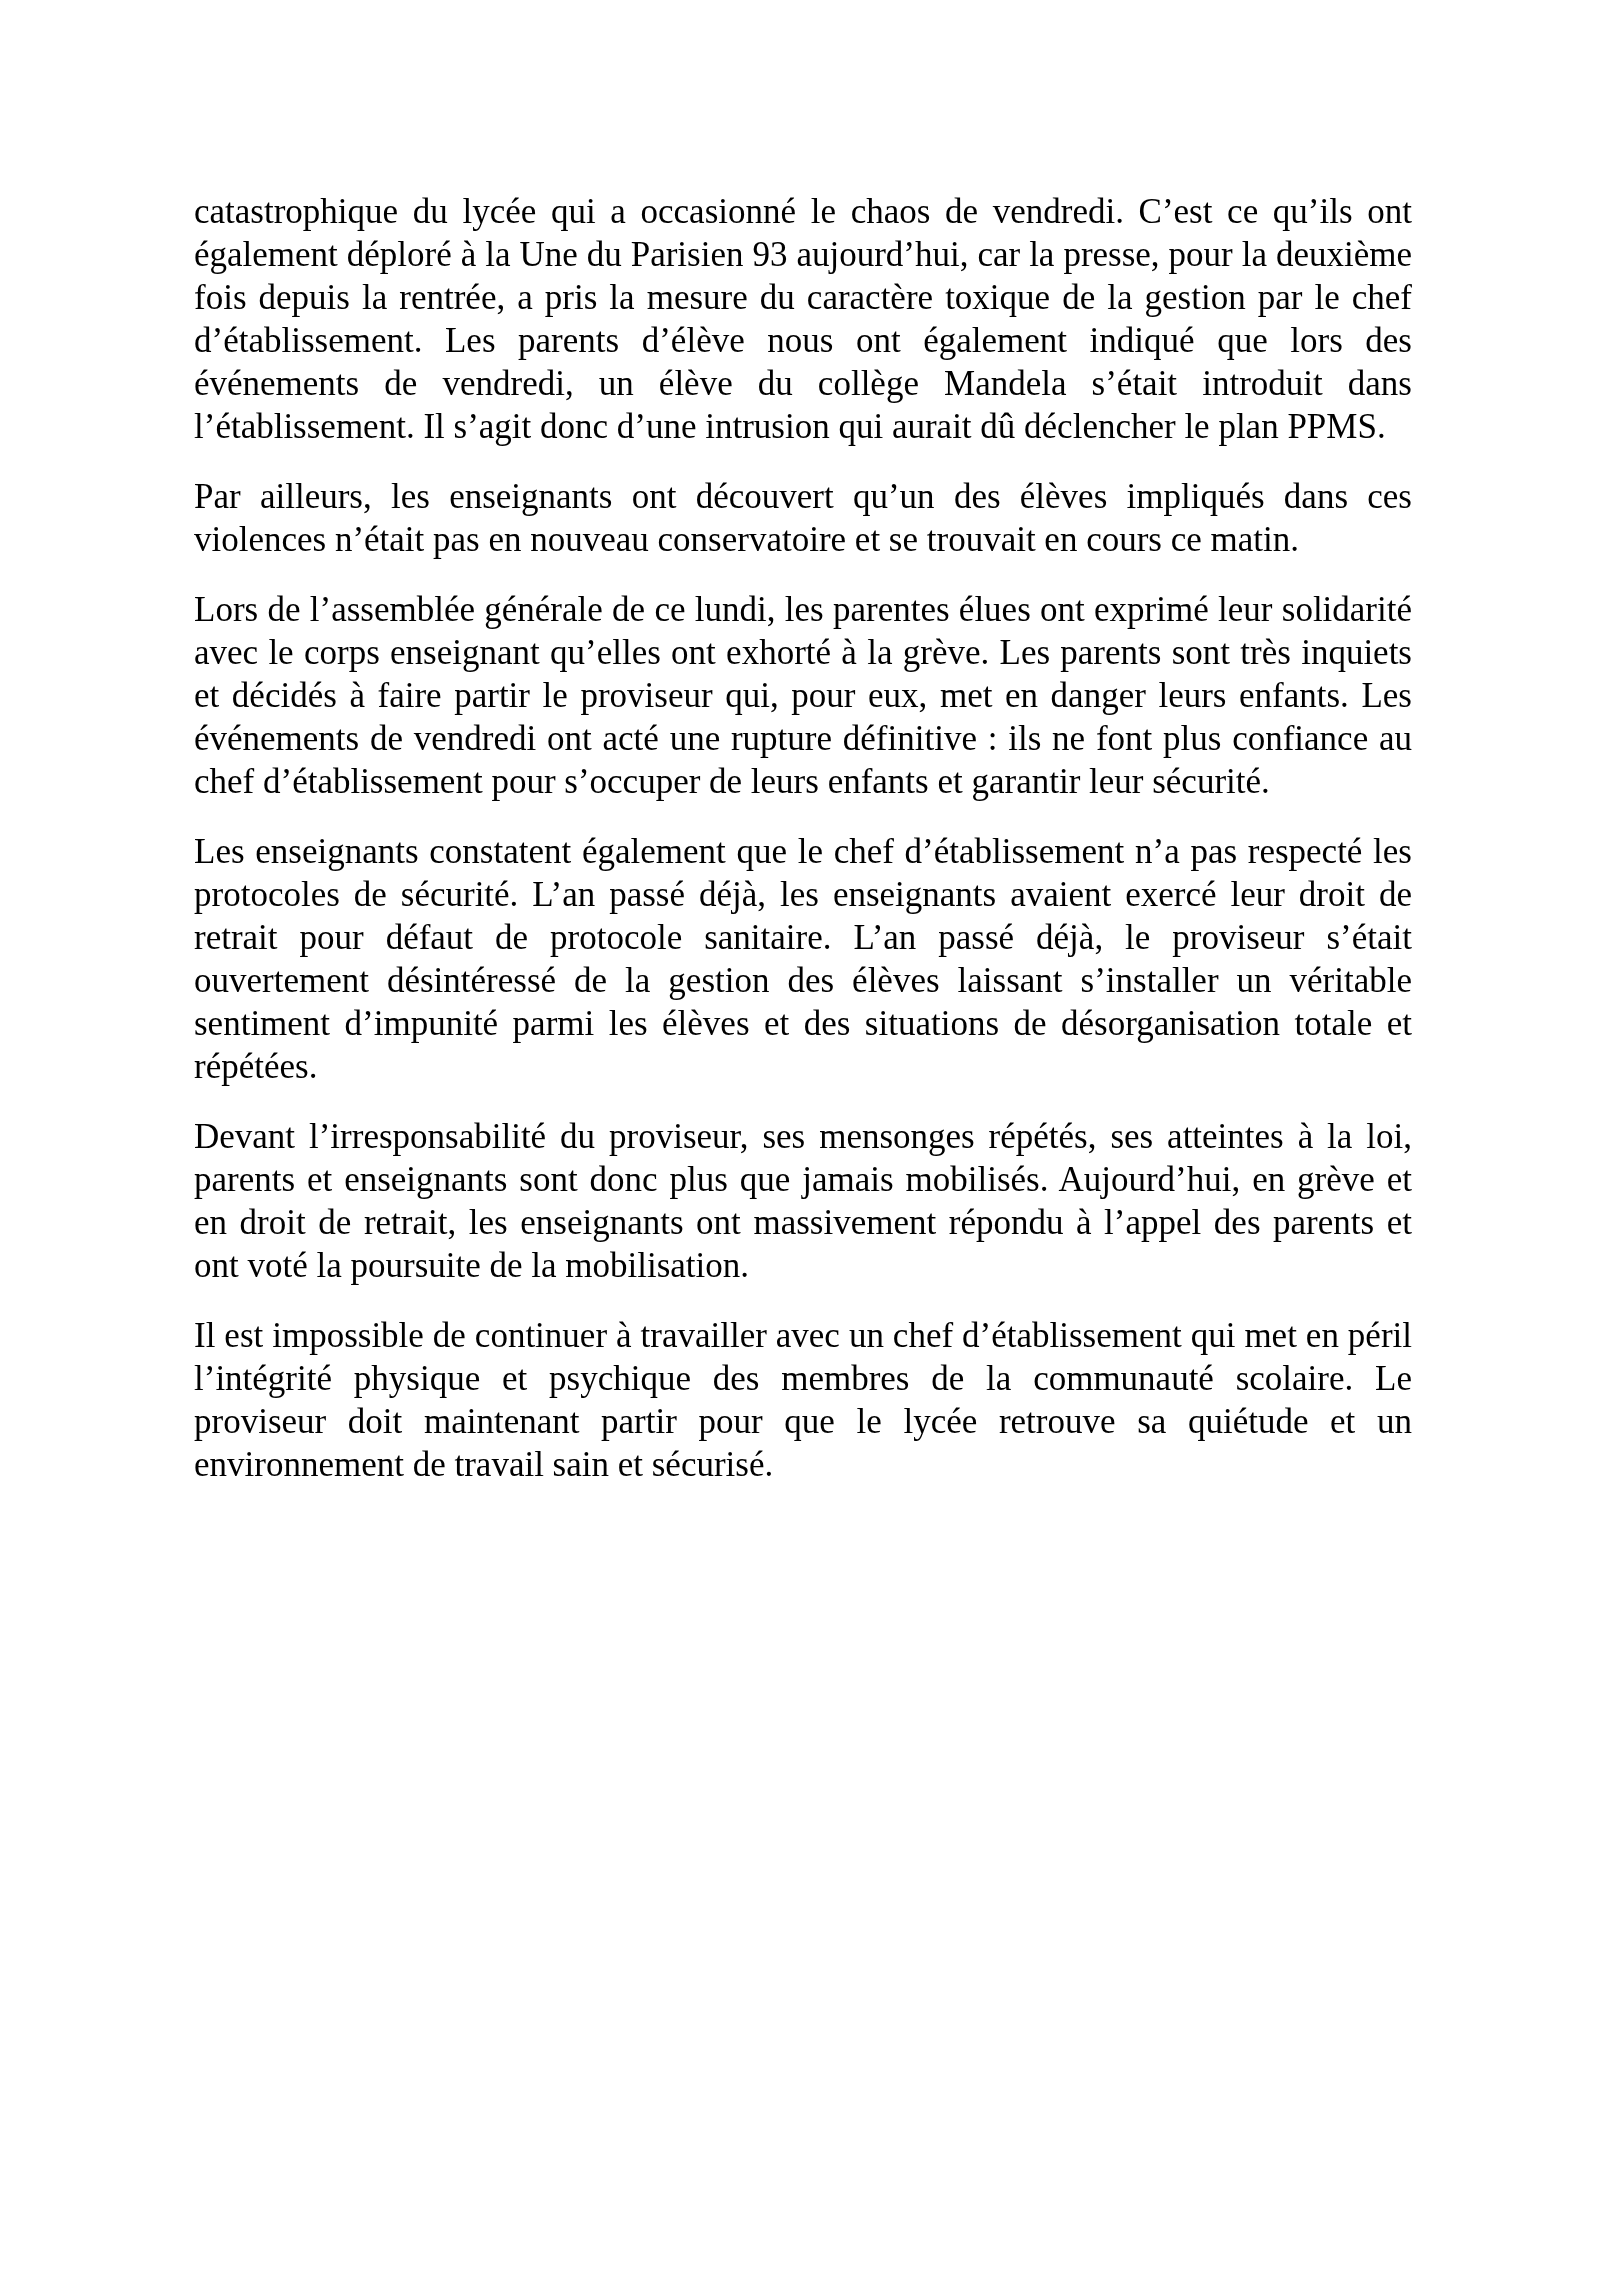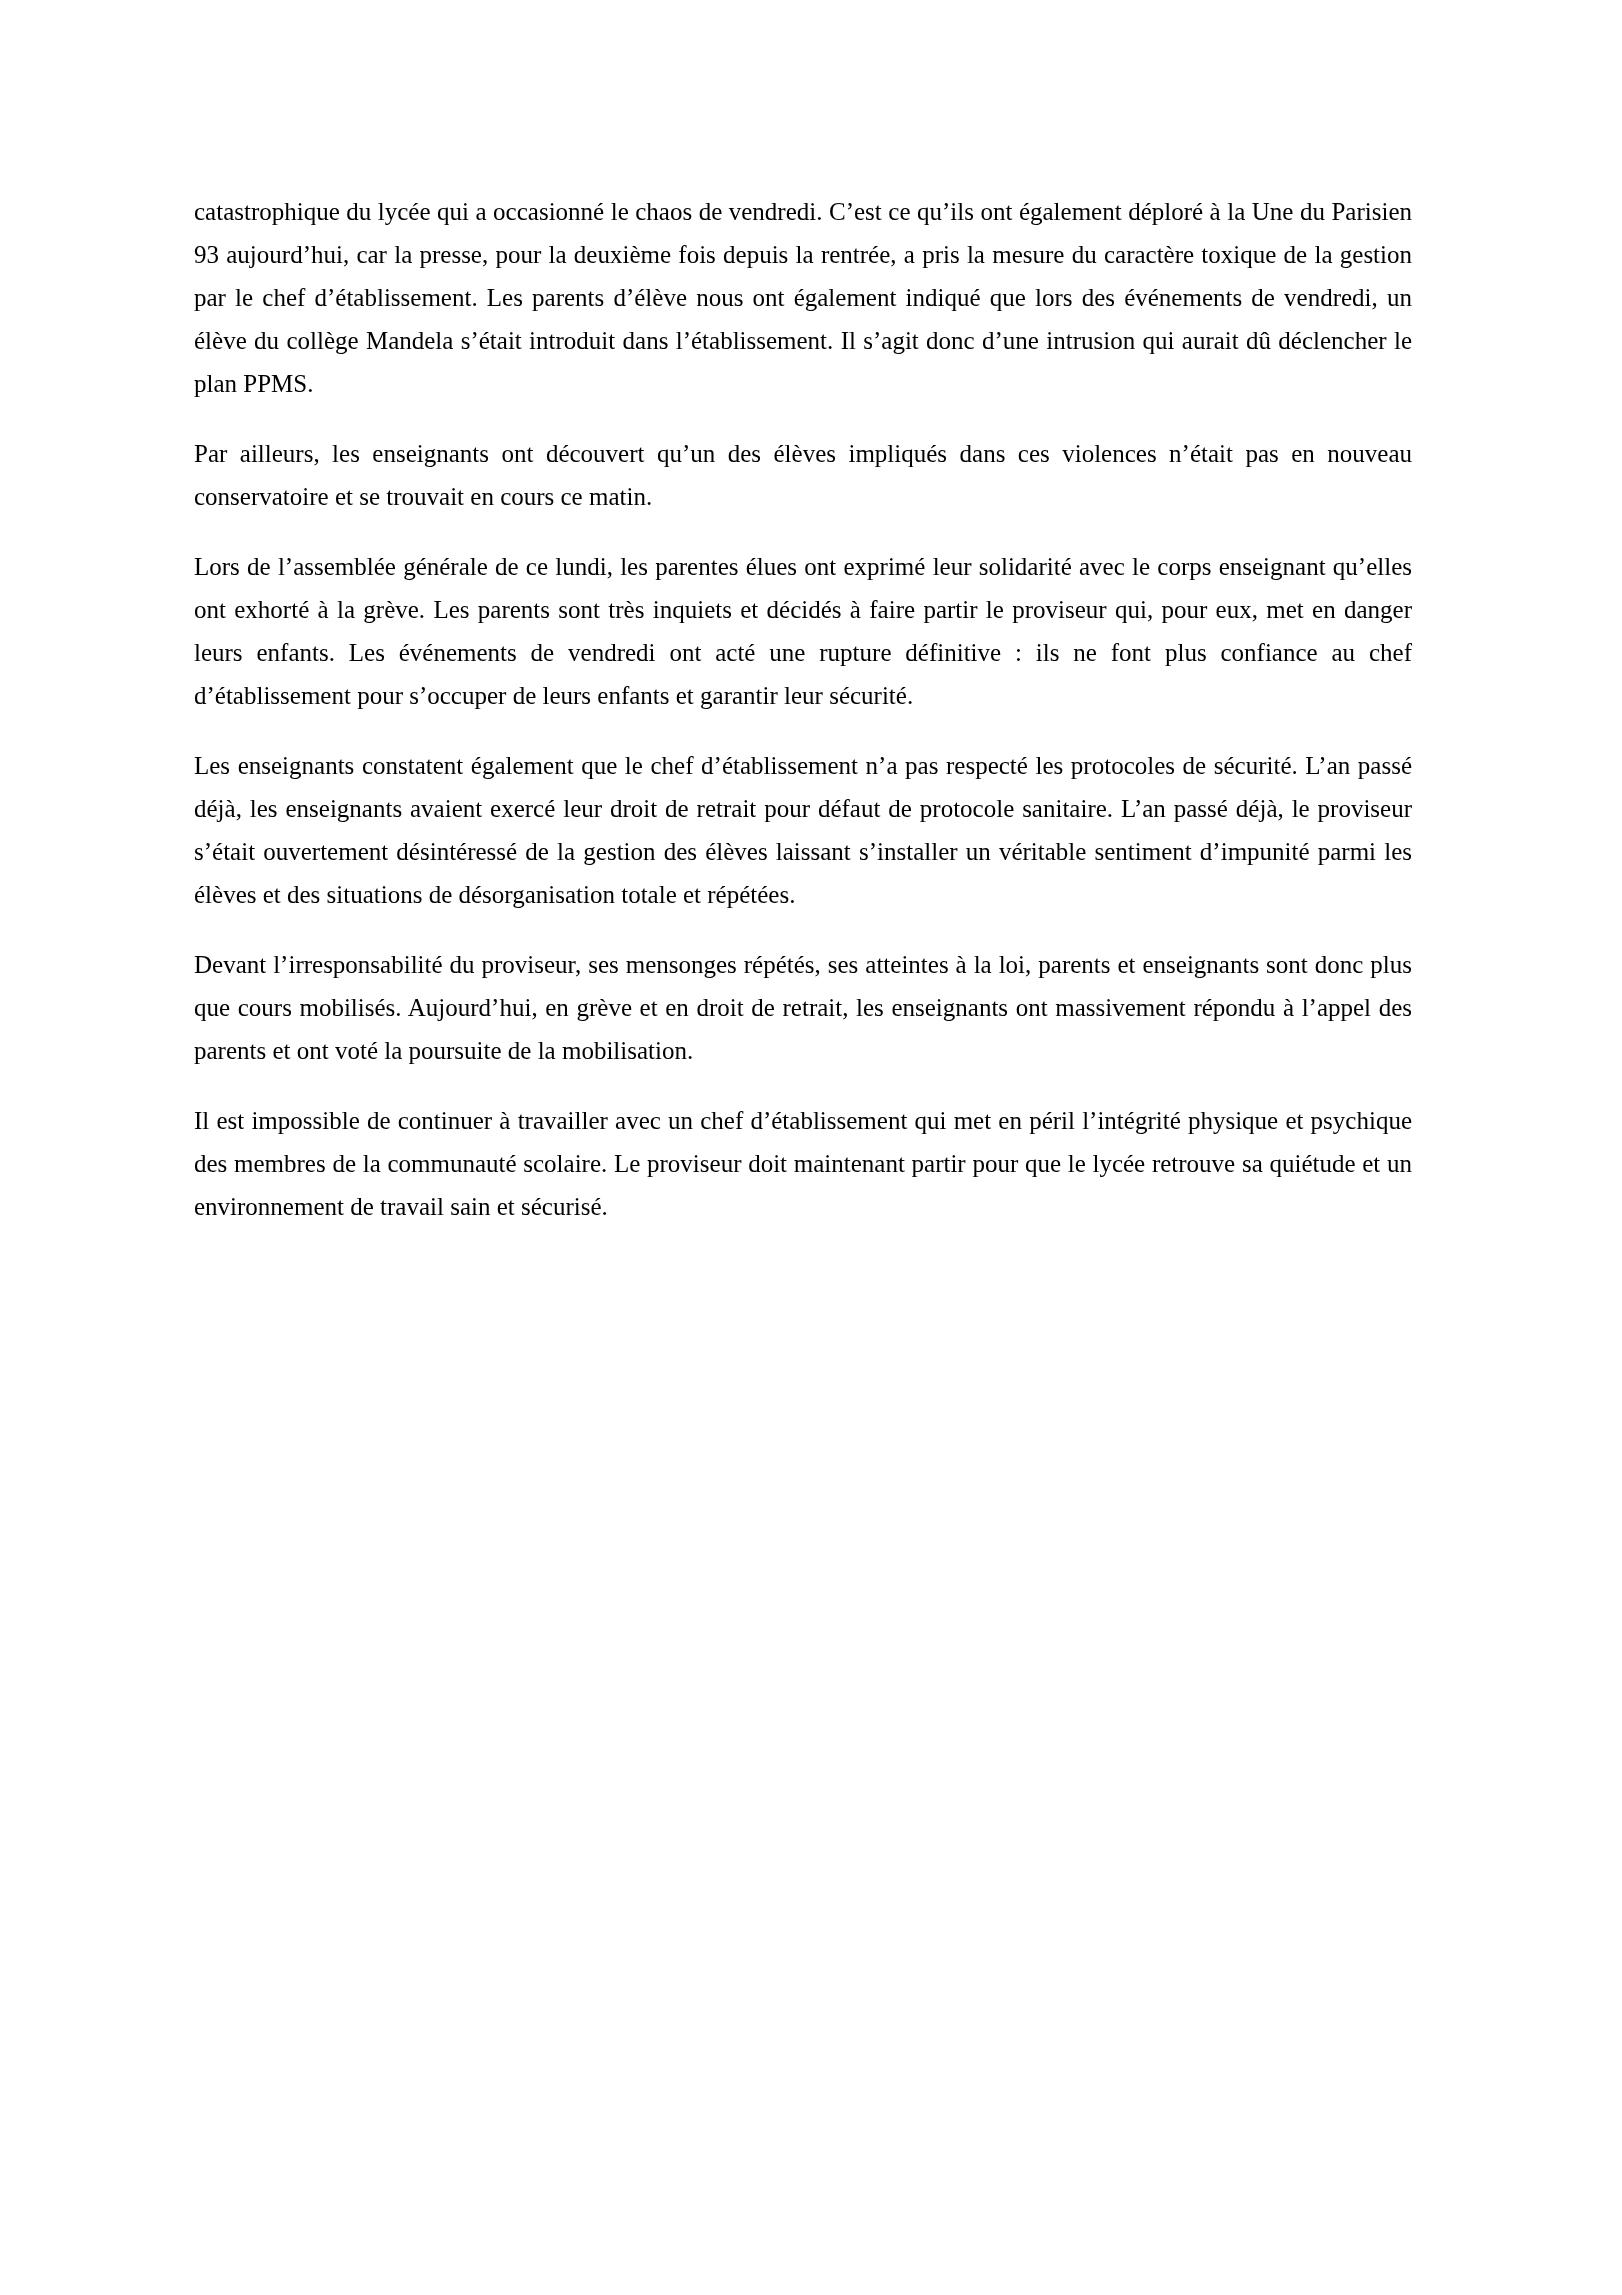--- a/index.html
+++ b/index.html
@@ -13,34 +13,34 @@
       position: relative;
       overflow: hidden;
     }
     .page {
       position: absolute;
       left: 194px;
       top: 190px;
       width: 1218px;
       color: #000000;
       font-family: "Liberation Serif", "DejaVu Serif", serif;
-      font-size: 25px;
+      font-size: 35px;
       line-height: 43px;
     }
     .para {
       margin: 0 0 27px 0;
       text-align: justify;
       text-justify: inter-word;
       hyphens: none;
     }
   </style>
 </head>
 <body>
 
 <div class="page">
   <p class="para">catastrophique du lycée qui a occasionné le chaos de vendredi. C’est ce qu’ils ont également déploré à la Une du Parisien 93 aujourd’hui, car la presse, pour la deuxième fois depuis la rentrée, a pris la mesure du caractère toxique de la gestion par le chef d’établissement. Les parents d’élève nous ont également indiqué que lors des événements de vendredi, un élève du collège Mandela s’était introduit dans l’établissement. Il s’agit donc d’une intrusion qui aurait dû déclencher le plan PPMS.</p>
   <p class="para">Par ailleurs, les enseignants ont découvert qu’un des élèves impliqués dans ces violences n’était pas en nouveau conservatoire et se trouvait en cours ce matin.</p>
   <p class="para">Lors de l’assemblée générale de ce lundi, les parentes élues ont exprimé leur solidarité avec le corps enseignant qu’elles ont exhorté à la grève. Les parents sont très inquiets et décidés à faire partir le proviseur qui, pour eux, met en danger leurs enfants. Les événements de vendredi ont acté une rupture définitive : ils ne font plus confiance au chef d’établissement pour s’occuper de leurs enfants et garantir leur sécurité.</p>
   <p class="para">Les enseignants constatent également que le chef d’établissement n’a pas respecté les protocoles de sécurité. L’an passé déjà, les enseignants avaient exercé leur droit de retrait pour défaut de protocole sanitaire. L’an passé déjà, le proviseur s’était ouvertement désintéressé de la gestion des élèves laissant s’installer un véritable sentiment d’impunité parmi les élèves et des situations de désorganisation totale et répétées.</p>
-  <p class="para">Devant l’irresponsabilité du proviseur, ses mensonges répétés, ses atteintes à la loi, parents et enseignants sont donc plus que cours mobilisés. Aujourd’hui, en grève et en droit de retrait, les enseignants ont massivement répondu à l’appel des parents et ont voté la poursuite de la mobilisation.</p>
+  <p class="para">Devant l’irresponsabilité du proviseur, ses mensonges répétés, ses atteintes à la loi, parents et enseignants sont donc plus que jamais mobilisés. Aujourd’hui, en grève et en droit de retrait, les enseignants ont massivement répondu à l’appel des parents et ont voté la poursuite de la mobilisation.</p>
   <p class="para">Il est impossible de continuer à travailler avec un chef d’établissement qui met en péril l’intégrité physique et psychique des membres de la communauté scolaire. Le proviseur doit maintenant partir pour que le lycée retrouve sa quiétude et un environnement de travail sain et sécurisé.</p>
 </div>
 
 
 </body></html>

